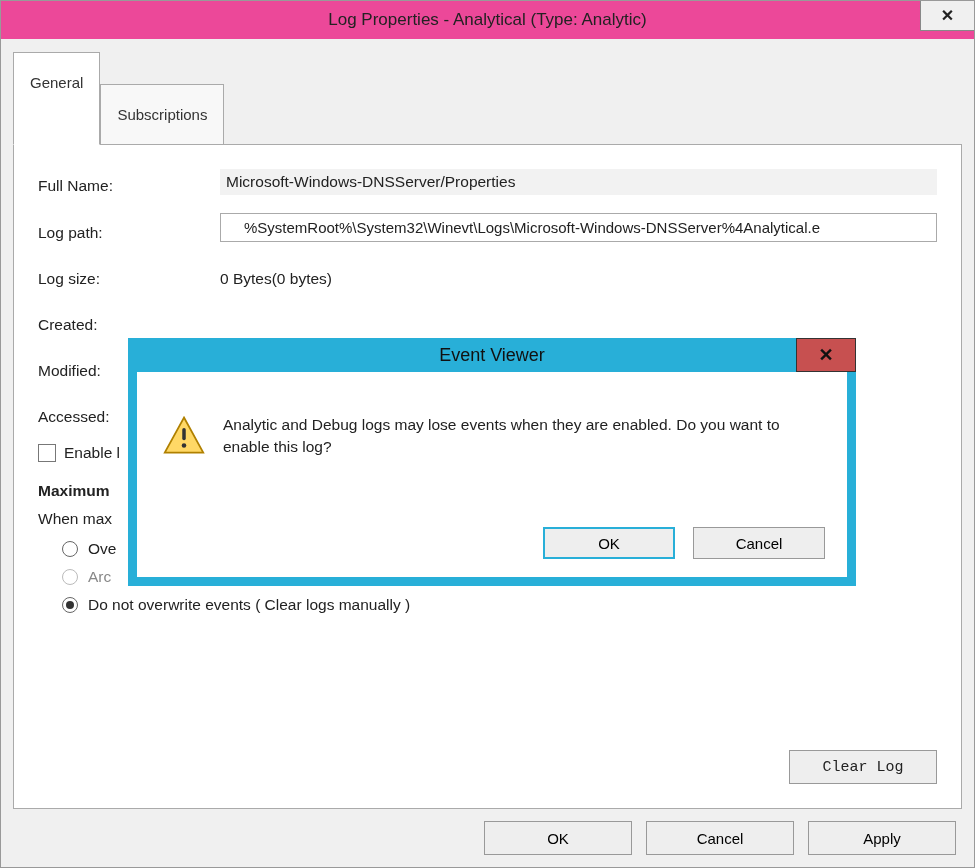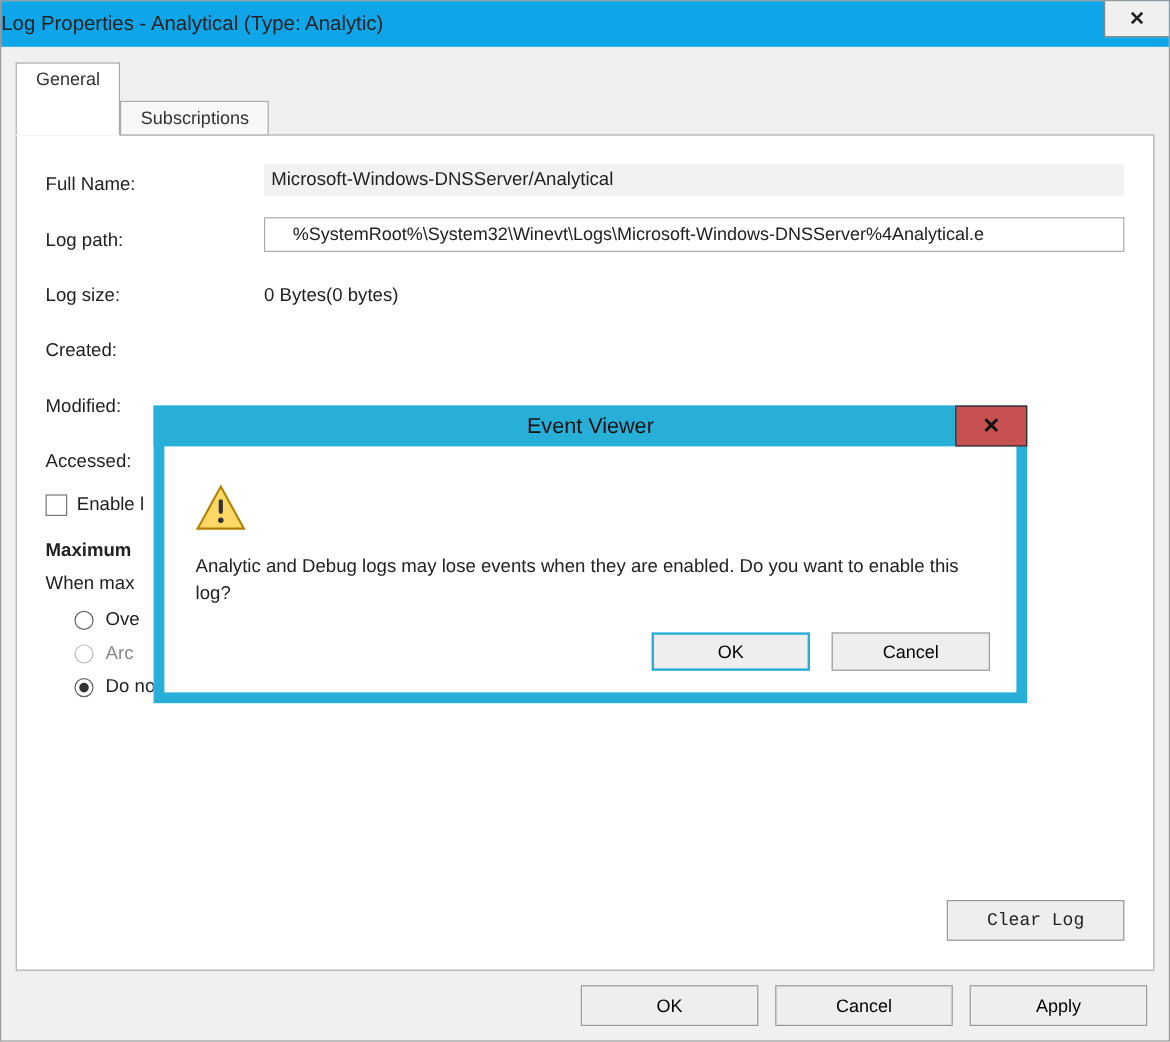--- a/index.html
+++ b/index.html
@@ -6,22 +6,22 @@
 body { margin: 0; background: #fff; width: 975px; height: 868px; position: relative; }
 
 .window {
   position: absolute; inset: 0;
   background: #f0f0f0;
   border: 1px solid #999;
   display: flex; flex-direction: column;
 }
 .titlebar {
   height: 38px;
-  display: flex; align-items: center; justify-content: flex-start;
-  background: #0ea5e9;
+  display: flex; align-items: center; justify-content: center;
+  background: #ec4899;
   font-size: 17px; color: #222;
   position: relative;
 }
 .titlebar .close-btn {
   position: absolute; right: 0; top: 0;
   width: 54px; height: 30px;
   background: #f0f0f0;
   border: 1px solid #888;
   border-top: none; border-right: none;
   display: flex; align-items: center; justify-content: center;
@@ -37,21 +37,21 @@
 
 .tabstrip {
   display: flex;
   position: relative;
   top: 1px;
   z-index: 2;
 }
 .tab {
   background: #fff;
   border: 1px solid #aaa;
-  padding: 5px 16px;
+  padding: 21px 16px;
   font-size: 15px;
   color: #333;
   cursor: pointer;
 }
 .tab.active {
   border-bottom: 1px solid #fff;
 }
 .tab:not(.active) {
   background: #f8f8f8;
   margin-top: 32px;
@@ -133,35 +133,35 @@
   width: 728px; height: 248px;
   background: #fff;
   border: 9px solid #28afd8;
 }
 .modal-titlebar {
   height: 34px;
   background: #28afd8;
   display:flex; align-items:center; justify-content:center;
   font-size: 18px; color:#111;
   position: relative;
-  margin: -9px -9px 0 -9px;
+  margin: -9px -9px 12px -9px;
 }
 .modal-close {
   position:absolute; right:0; top:0;
   width: 60px; height: 34px;
   background: #c75050;
   border: 1px solid #333;
   display:flex; align-items:center; justify-content:center;
   font-weight:bold; font-size:18px; color:#111;
   cursor: pointer;
 }
 .modal-body {
   padding: 30px 26px 0 26px;
   display:flex; gap:18px;
-  font-size: 15.5px; color:#222;flex-direction:column;
+  font-size: 15.5px; color:#222;
 }
 .warning-icon { width:42px; height:42px; flex-shrink:0; }
 .warning-icon svg { width:100%; height:100%; }
 
 .modal-footer {
   position:absolute; bottom:18px; right:22px;
   display:flex; gap:18px;
 }
 .modal-footer .btn { width:132px; height:32px; }
 .modal-footer .btn.primary { border:2px solid #28afd8; }
@@ -180,21 +180,21 @@
   <div class="content">
     <div class="tabstrip">
       <div class="tab active">General</div>
       <div class="tab">Subscriptions</div>
     </div>
 
     <div class="tabpanel">
 
       <div class="row">
         <div class="label">Full Name:</div>
-        <div class="value-static">Microsoft-Windows-DNSServer/Analytical</div>
+        <div class="value-static">Microsoft-Windows-DNSServer/Properties</div>
       </div>
 
       <div class="row">
         <div class="label">Log path:</div>
         <div class="value-input">%SystemRoot%\System32\Winevt\Logs\Microsoft-Windows-DNSServer%4Analytical.e</div>
       </div>
 
       <div class="row">
         <div class="label">Log size:</div>
         <div class="value-plain">0 Bytes(0 bytes)</div>

